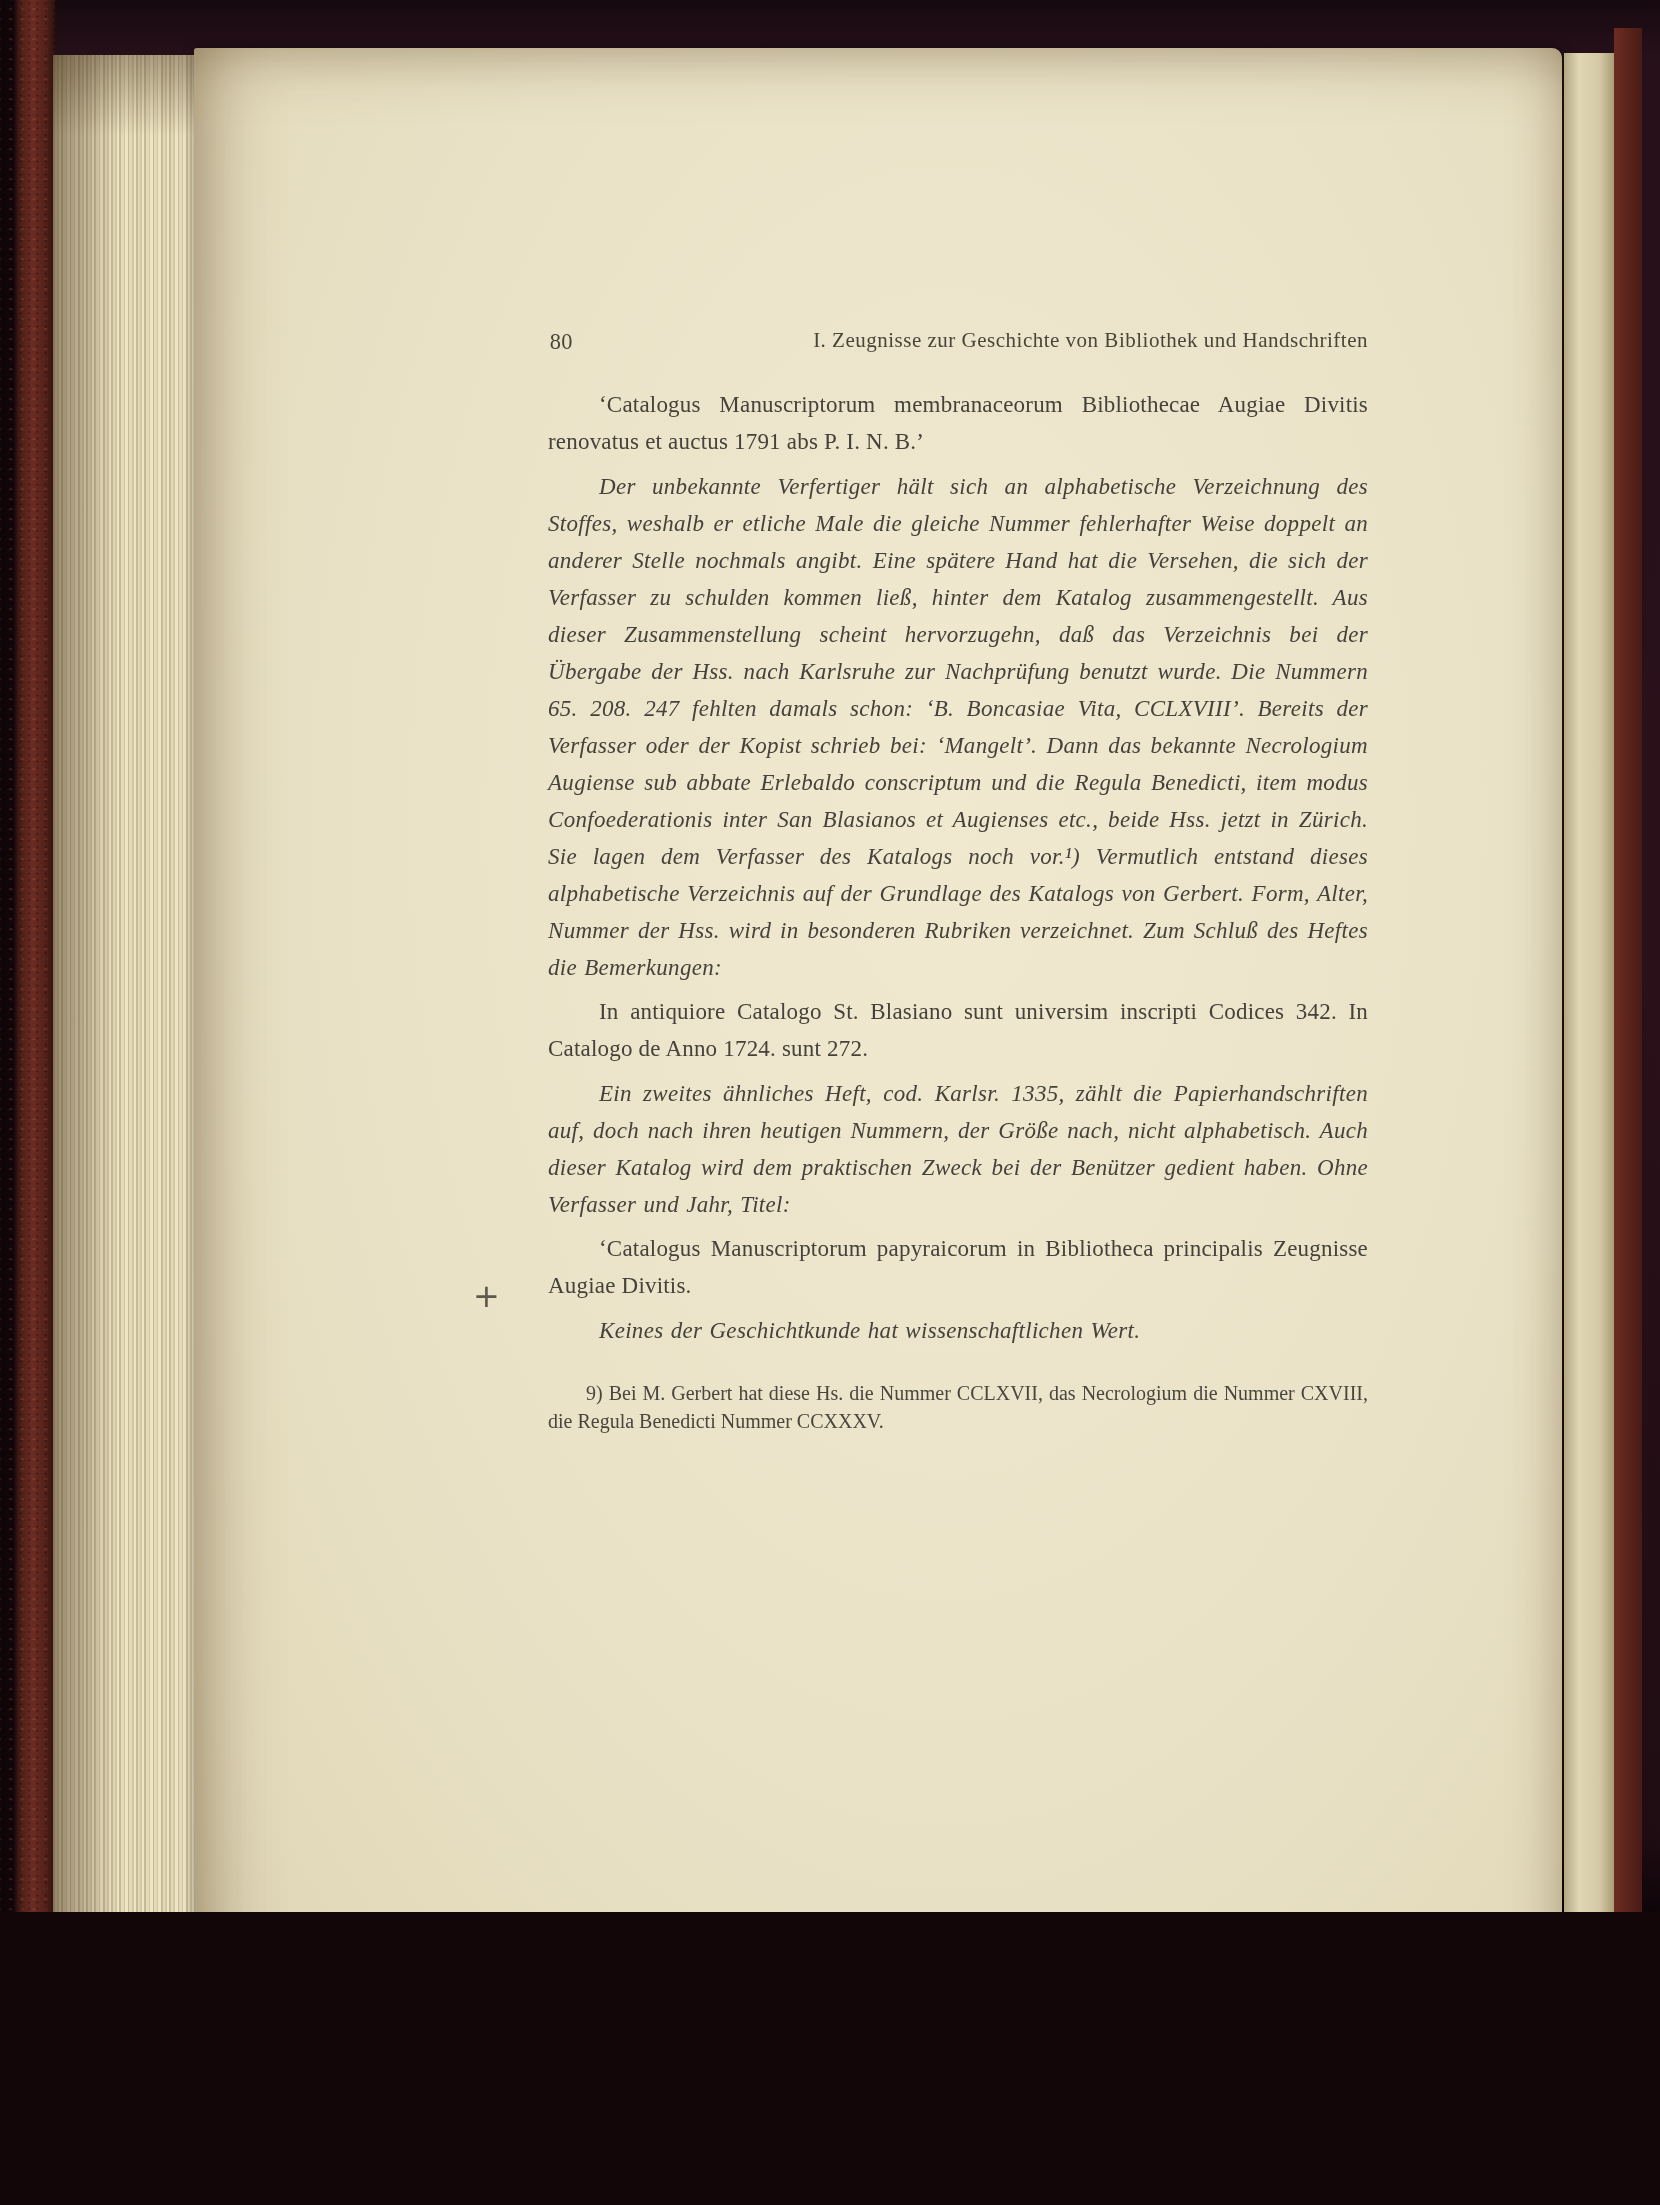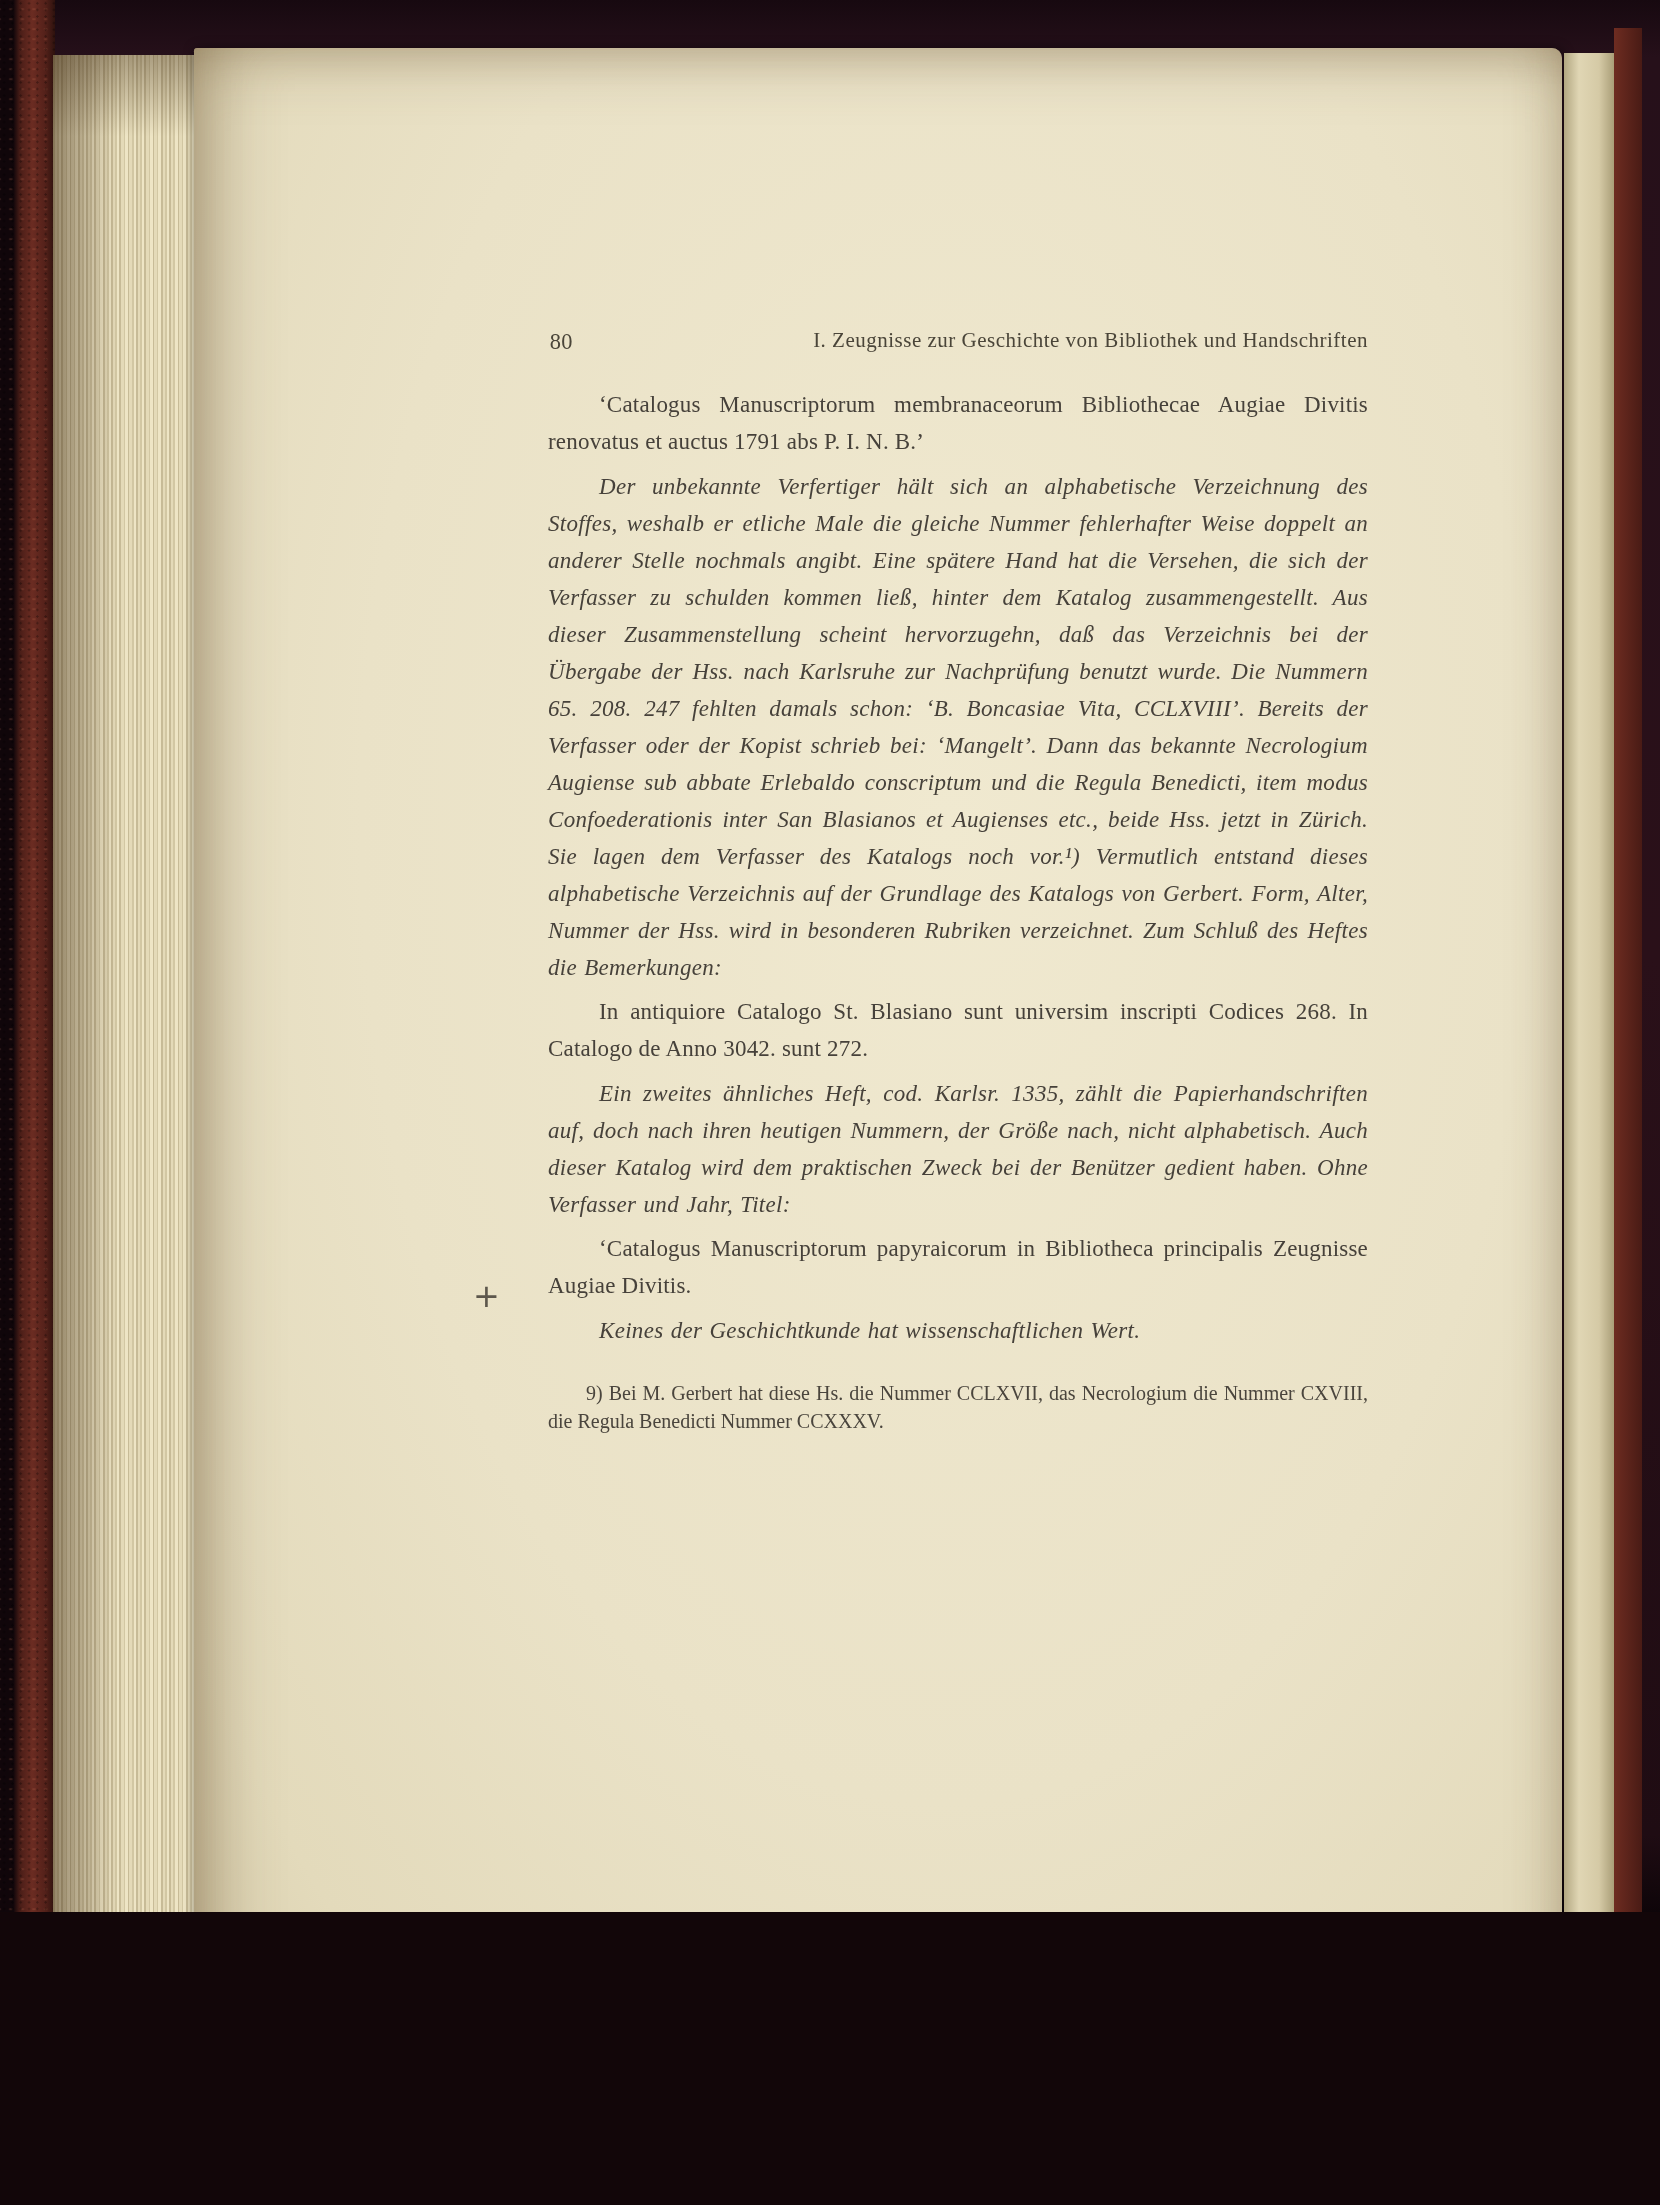--- a/index.html
+++ b/index.html
@@ -75,21 +75,21 @@
   <div class="page">
     <div class="content">
 
       <div class="head">
         <span class="pagenum">80</span>
         <span class="running-title">I. Zeugnisse zur Geschichte von Bibliothek und Handschriften</span>
       </div>
 
       <p class="para">‘Catalogus Manuscriptorum membranaceorum Bibliothecae Augiae Divitis renovatus et auctus 1791 abs P. I. N. B.’</p>
       <p class="para it">Der unbekannte Verfertiger hält sich an alphabetische Verzeichnung des Stoffes, weshalb er etliche Male die gleiche Nummer fehlerhafter Weise doppelt an anderer Stelle nochmals angibt. Eine spätere Hand hat die Versehen, die sich der Verfasser zu schulden kommen ließ, hinter dem Katalog zusammengestellt. Aus dieser Zusammenstellung scheint hervorzugehn, daß das Verzeichnis bei der Übergabe der Hss. nach Karlsruhe zur Nachprüfung benutzt wurde. Die Nummern 65. 208. 247 fehlten damals schon: ‘B. Boncasiae Vita, CCLXVIII’. Bereits der Verfasser oder der Kopist schrieb bei: ‘Mangelt’. Dann das bekannte Necrologium Augiense sub abbate Erlebaldo conscriptum und die Regula Benedicti, item modus Confoederationis inter San Blasianos et Augienses etc., beide Hss. jetzt in Zürich. Sie lagen dem Verfasser des Katalogs noch vor.¹) Vermutlich entstand dieses alphabetische Verzeichnis auf der Grundlage des Katalogs von Gerbert. Form, Alter, Nummer der Hss. wird in besonderen Rubriken verzeichnet. Zum Schluß des Heftes die Bemerkungen:</p>
-      <p class="para">In antiquiore Catalogo St. Blasiano sunt universim inscripti Codices 268. In Catalogo de Anno 3042. sunt 272.</p>
+      <p class="para">In antiquiore Catalogo St. Blasiano sunt universim inscripti Codices 342. In Catalogo de Anno 1724. sunt 272.</p>
       <p class="para it">Ein zweites ähnliches Heft, cod. Karlsr. 1335, zählt die Papierhandschriften auf, doch nach ihren heutigen Nummern, der Größe nach, nicht alphabetisch. Auch dieser Katalog wird dem praktischen Zweck bei der Benützer gedient haben. Ohne Verfasser und Jahr, Titel:</p>
       <p class="para">‘Catalogus Manuscriptorum papyraicorum in Bibliotheca principalis Zeugnisse Augiae Divitis.</p>
       <p class="para it">Keines der Geschichtkunde hat wissenschaftlichen Wert.</p>
 
       <div class="footnotes">
         <p class="footnote indent">9) Bei M. Gerbert hat diese Hs. die Nummer CCLXVII, das Necrologium die Nummer CXVIII, die Regula Benedicti Nummer CCXXXV.</p>
       </div>
 
     </div>
   </div>

